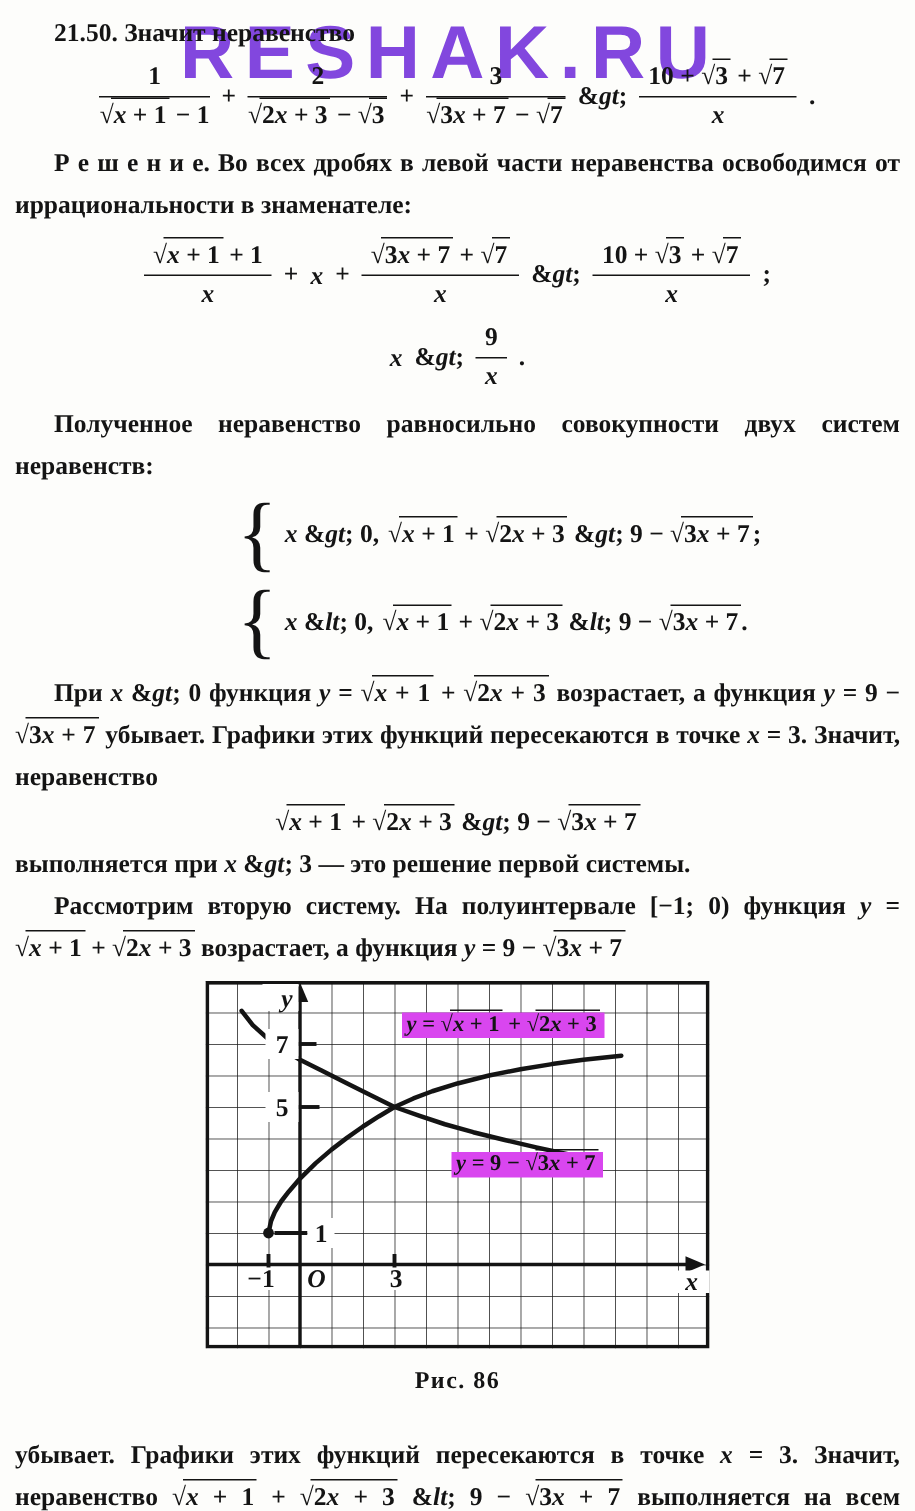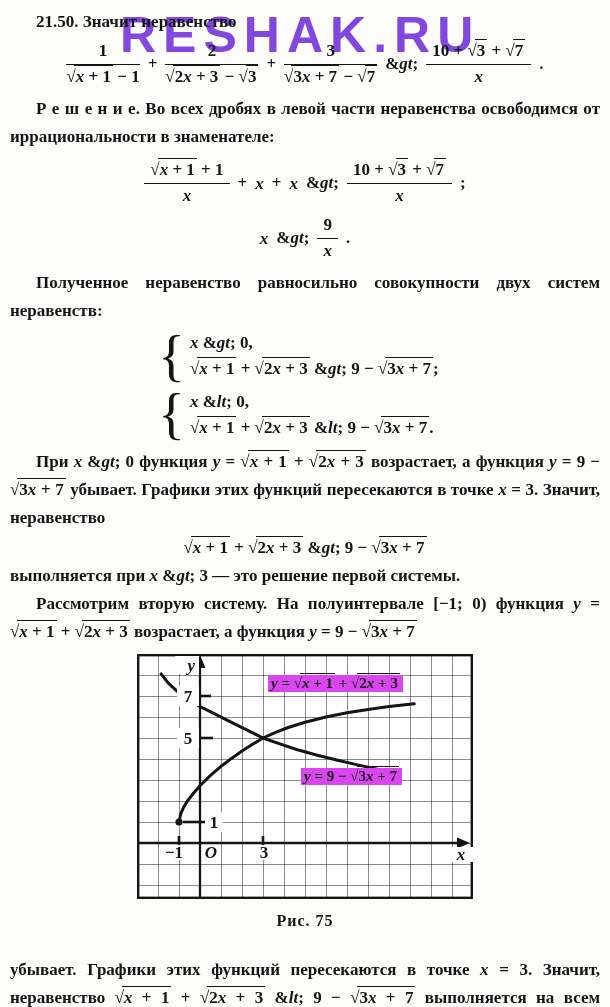--- a/index.html
+++ b/index.html
@@ -29,21 +29,21 @@
   .fn{display:block;border-bottom:1.7px solid #141414;padding:1px 6px 3px 6px;}
   .fd{display:block;padding-top:2px;}
   
   .sq{white-space:nowrap;}
   .rx{font-style:normal;letter-spacing:0;}
   .ov{border-top:1.7px solid #141414;padding:1px 2px 0 2px;margin-left:-2px;}
   i{font-style:italic;}
   
   .sys{display:flex;align-items:center;margin:6px 0 8px 148px;font-size:17px;}
   .brace{font-size:56px;font-weight:400;line-height:.9;margin-right:5px;}
-  .slines{display:flex;flex-direction:column;gap:6px;}
+  .slines{display:flex;flex-direction:row;gap:6px;align-items:center;}
   
   .figure-wrap{position:relative;width:336px;height:245px;margin:8px auto 0 auto;}
   .figure-wrap svg{position:absolute;left:0;top:0;}
   .clabel{position:absolute;background:#d946ef;font-size:15px;padding:0 3px;white-space:nowrap;}
   .l1{left:131px;top:21px;}
   .l2{left:164px;top:114px;}
   .caption{text-align:center;font-size:16px;margin-top:13px;letter-spacing:1px;}
   .p6{margin-top:26px;}
   .answer{margin-top:6px;text-indent:26px;text-align:left;}
   .svgtext{font-family:"Liberation Serif","DejaVu Serif",serif;font-weight:700;font-size:17px;fill:#141414;}
@@ -90,20 +90,21 @@
       <span class="fr">
         <span class="fn"><span class="sq"><span class="rx">√</span><span class="ov"><i>x</i> + 1</span></span><span> + 1</span></span>
         <span class="fd"><span><i>x</i></span></span>
       </span>
       <span>+</span>
       <span class="fr">
         <span class="fd"><span><i>x</i></span></span>
       </span>
       <span>+</span>
       <span class="fr">
+        <span class="fn"><span class="sq"><span class="rx">√</span><span class="ov">3<i>x</i> + 7</span></span><span> + </span><span class="sq"><span class="rx">√</span><span class="ov">7</span></span></span>
         <span class="fd"><span><i>x</i></span></span>
       </span>
       <span>&amp;<i>gt</i>;</span>
       <span class="fr">
         <span class="fn"><span>10 + </span><span class="sq"><span class="rx">√</span><span class="ov">3</span></span><span> + </span><span class="sq"><span class="rx">√</span><span class="ov">7</span></span></span>
         <span class="fd"><span><i>x</i></span></span>
       </span>
       <span>;</span>
     </div>
 
@@ -191,19 +192,19 @@
       <rect x="66" y="191" width="17" height="15" fill="#ffffff"></rect>
       <text x="74" y="204" text-anchor="middle" class="svgtext ital">O</text>
       <rect x="118" y="191" width="17" height="15" fill="#ffffff"></rect>
       <text x="127" y="204" text-anchor="middle" class="svgtext">3</text>
     </svg>
 
     <div class="clabel l1"><span><i>y</i> = </span><span class="sq"><span class="rx">√</span><span class="ov"><i>x</i> + 1</span></span><span> + </span><span class="sq"><span class="rx">√</span><span class="ov">2<i>x</i> + 3</span></span></div>
     <div class="clabel l2"><span><i>y</i> = 9 − </span><span class="sq"><span class="rx">√</span><span class="ov">3<i>x</i> + 7</span></span></div>
   </div>
 
-  <div class="caption">Рис. 75</div>
+  <div class="caption">Рис. 86</div>
 
   <div class="para p6"><span>убывает. Графики этих функций пересекаются в точке <i>x</i> = 3. Значит, неравенство </span><span class="sq"><span class="rx">√</span><span class="ov"><i>x</i> + 1</span></span><span> + </span><span class="sq"><span class="rx">√</span><span class="ov">2<i>x</i> + 3</span></span><span> &amp;<i>lt</i>; 9 − </span><span class="sq"><span class="rx">√</span><span class="ov">3<i>x</i> + 7</span></span><span> выполняется на всем указанном полуинтервале (рис. 86).</span></div>
 
   <div class="para answer"><span>О т в е т:  −1 ≤ <i>x</i> &amp;<i>lt</i>; 0;  <i>x</i> &amp;<i>gt</i>; 3.</span></div>
 
 </div>
 
 </body></html>

